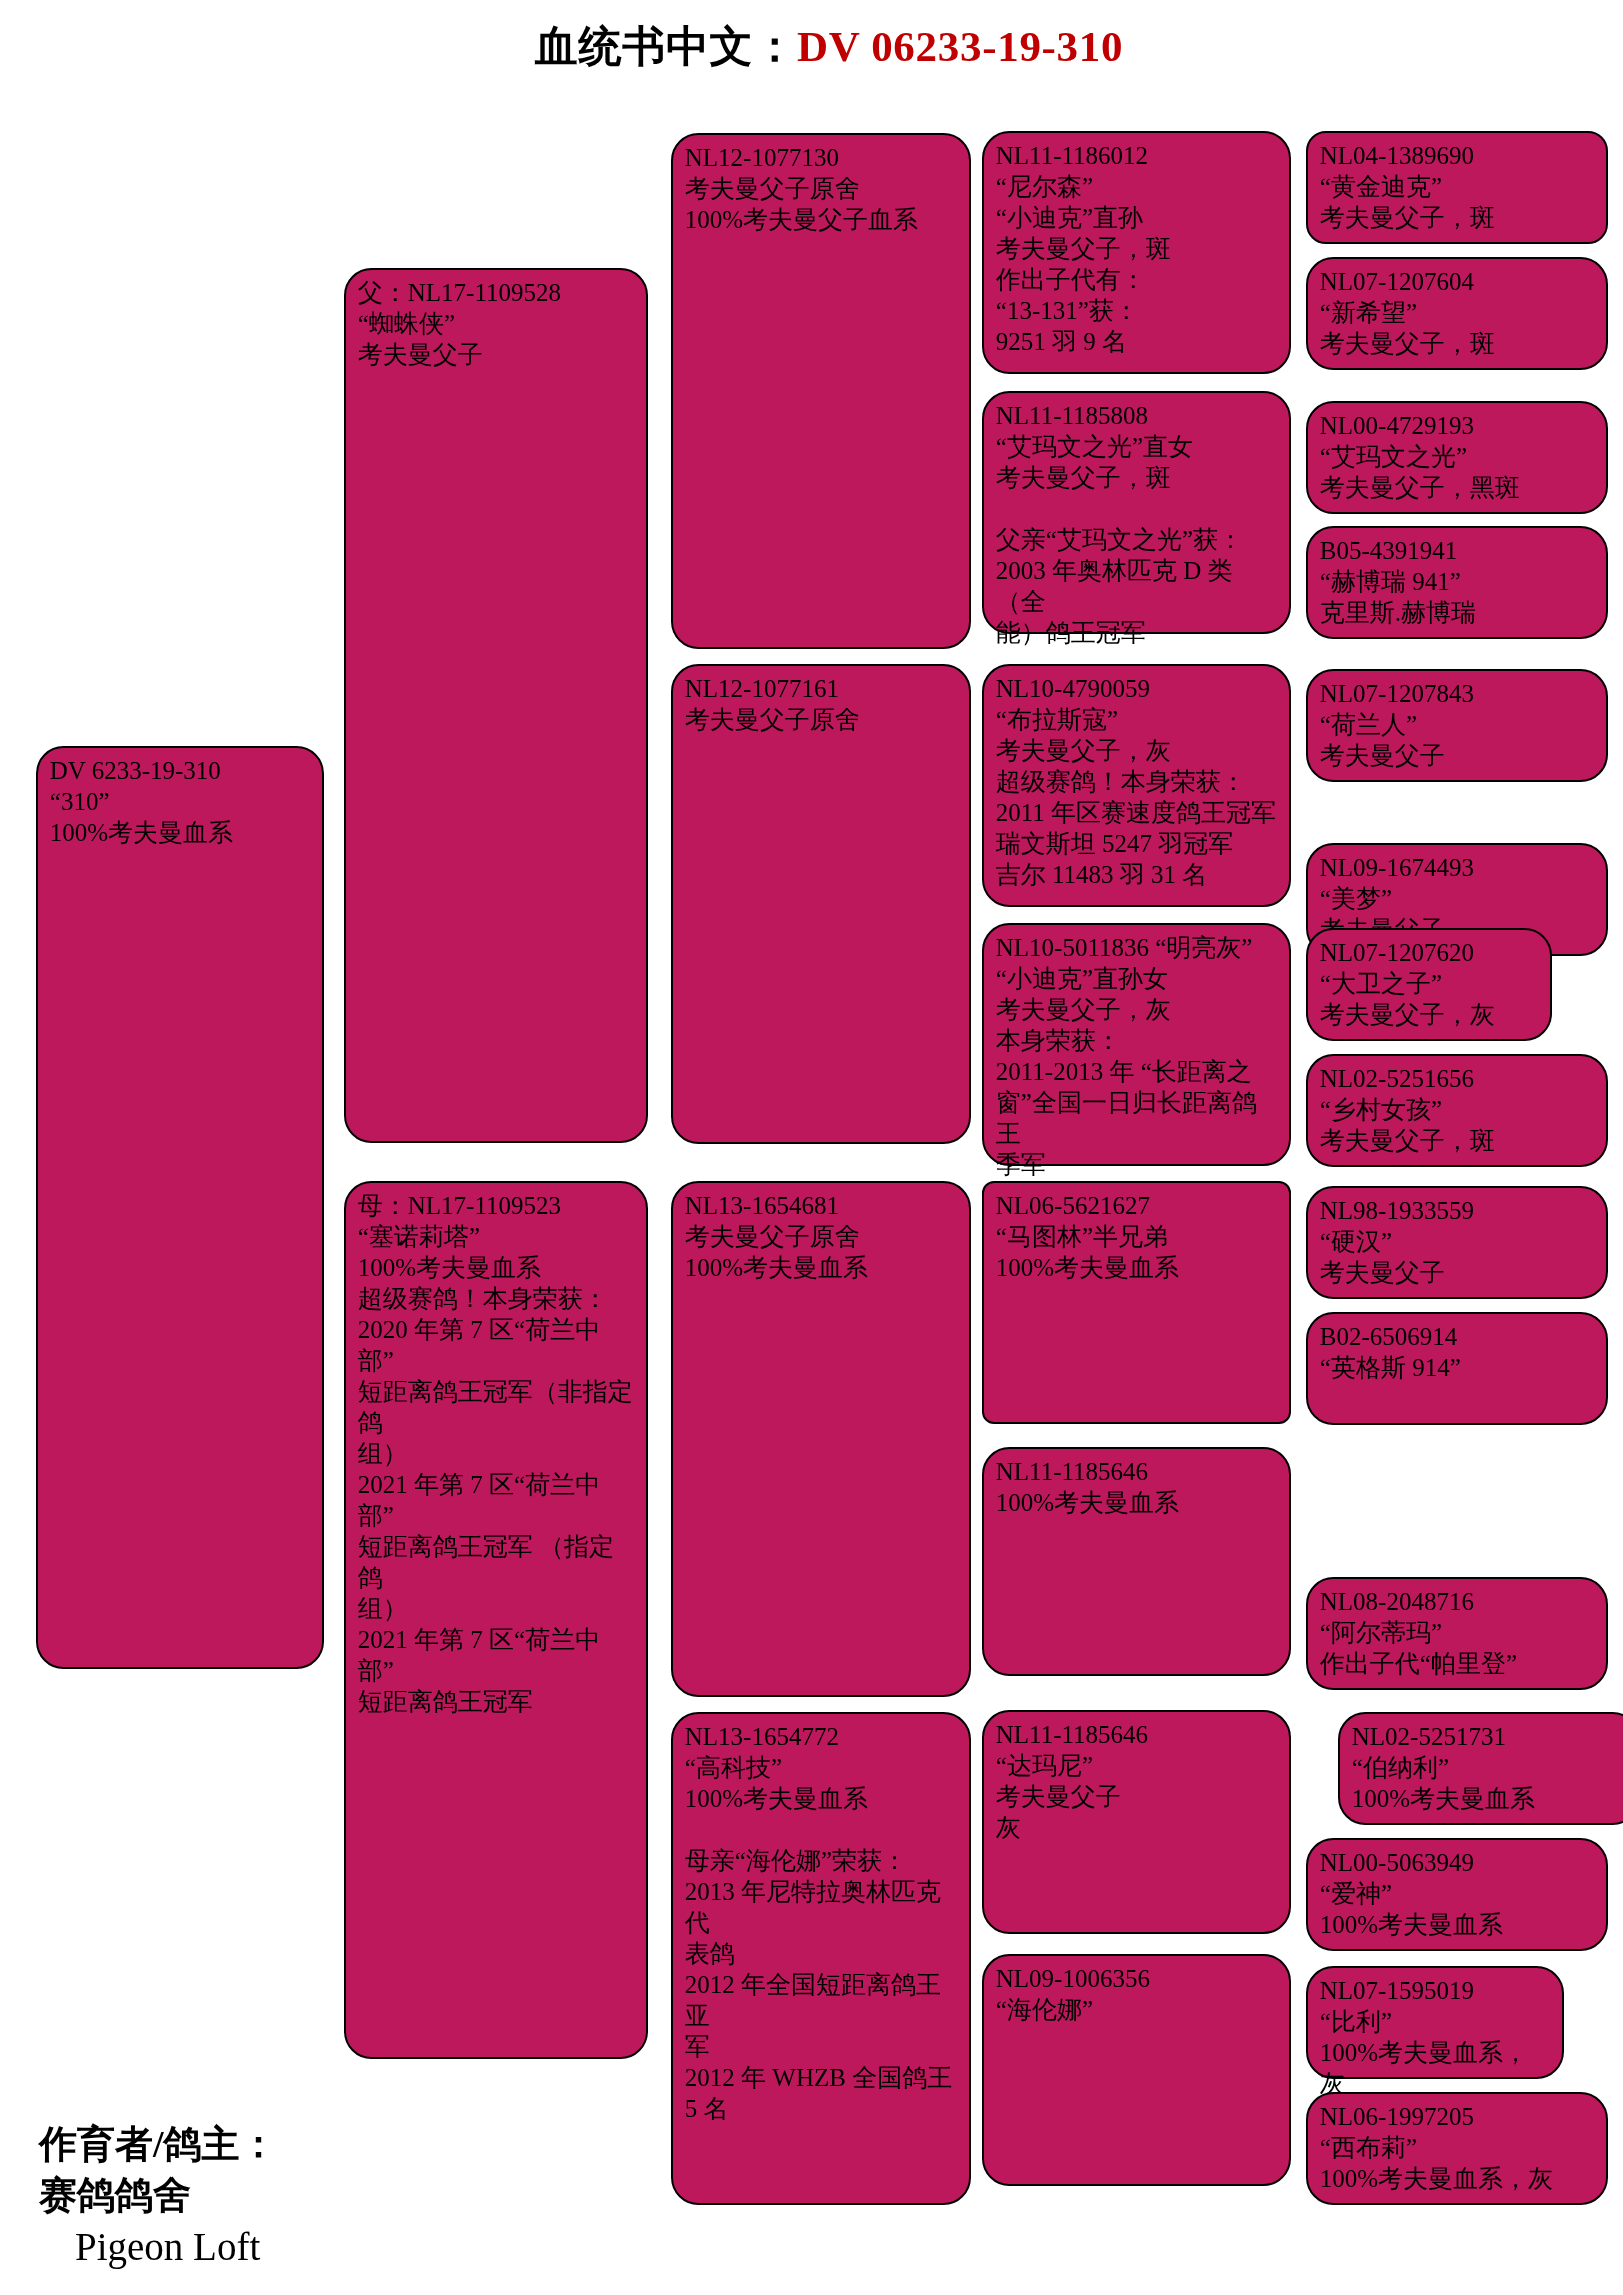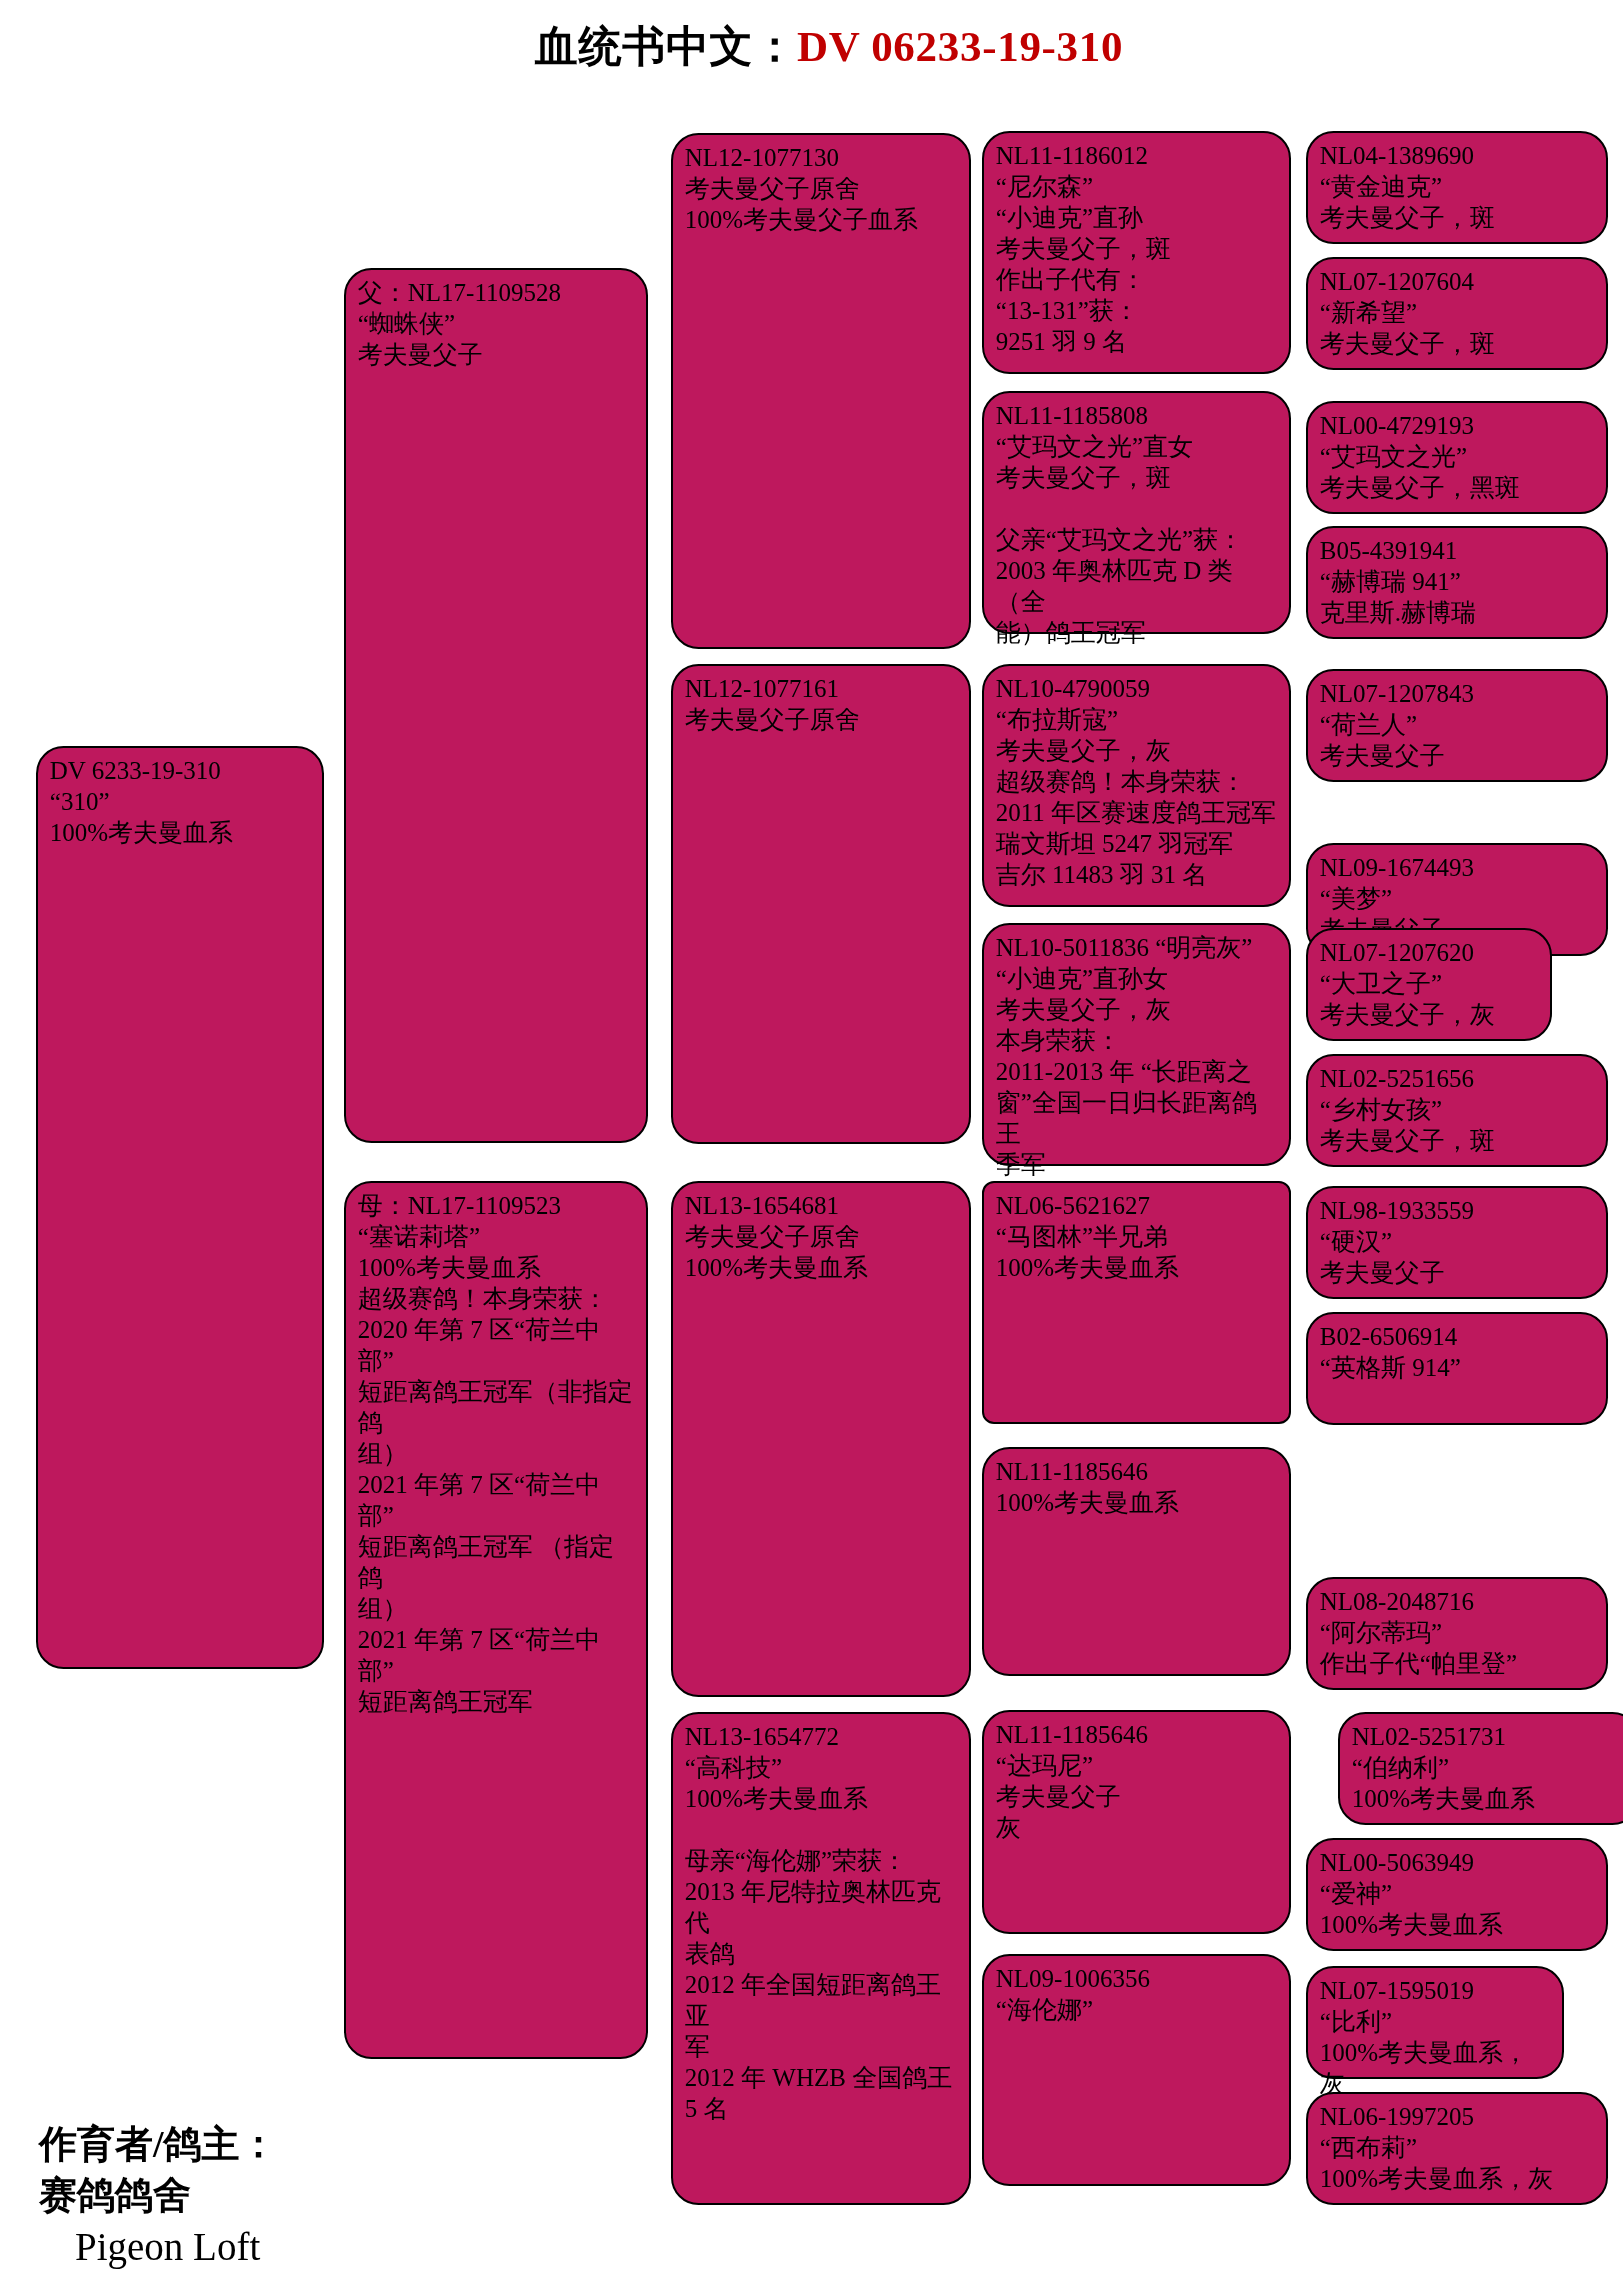--- a/index.html
+++ b/index.html
@@ -132,21 +132,21 @@
 100%考夫曼血系</div>
   <div class="box" style="left:982px;top:1447px;width:309px;height:229px;">NL11-1185646
 100%考夫曼血系</div>
   <div class="box" style="left:982px;top:1710px;width:309px;height:224px;">NL11-1185646
 “达玛尼”
 考夫曼父子
 灰</div>
   <div class="box" style="left:982px;top:1954px;width:309px;height:232px;">NL09-1006356
 “海伦娜”</div>
 
-  <div class="box" style="left:1306px;top:131px;width:302px;height:113px;">NL04-1389690
+  <div class="box" style="left:1306px;top:131px;width:302px;height:113px;border-radius:20px;">NL04-1389690
 “黄金迪克”
 考夫曼父子，斑</div>
   <div class="box" style="left:1306px;top:257px;width:302px;height:113px;">NL07-1207604
 “新希望”
 考夫曼父子，斑</div>
   <div class="box" style="left:1306px;top:401px;width:302px;height:113px;">NL00-4729193
 “艾玛文之光”
 考夫曼父子，黑斑</div>
   <div class="box" style="left:1306px;top:526px;width:302px;height:113px;">B05-4391941
 “赫博瑞 941”

